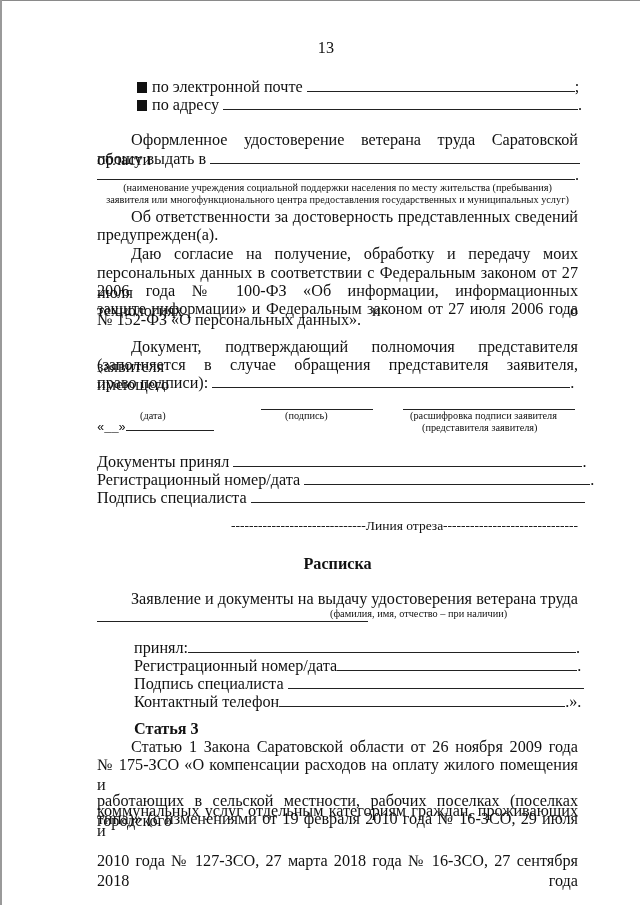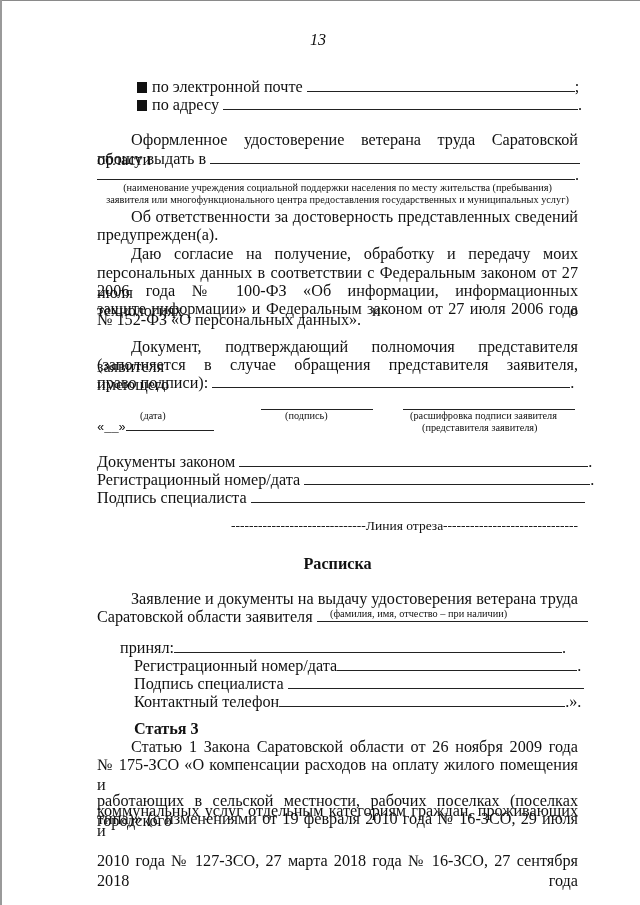--- a/index.html
+++ b/index.html
@@ -18,21 +18,21 @@
     .bold { font-weight: bold; }
     .row { position: absolute; left: 97px; width: 481px; }
     .ind { text-indent: 34px; }
   </style>
 </head>
 <body>
 
 <div class="frame-top"></div>
 <div class="frame-left"></div>
 
-<div class="abs t" style="left:310px; top:30px; width:24px; text-align:left;font-style:italic;">13</div>
+<div class="abs t" style="left:310px; top:38px; width:24px; text-align:right;">13</div>
 
 <div class="abs t" style="left:137px; top:77px;">
   <span class="square"></span><span>по электронной почте</span>
   <span class="blank" style="width:268px;"></span><span>;</span>
 </div>
 <div class="abs t" style="left:137px; top:95px;">
   <span class="square"></span><span>по адресу</span>
   <span class="blank" style="width:355px;"></span><span>.</span>
 </div>
 
@@ -73,42 +73,41 @@
 </div>
 <div class="abs small" style="left:285px; top:410px;">(подпись)</div>
 
 <div class="abs" style="left:403px; top:396px;">
   <span class="blank" style="width:172px; height:12px;"></span>
 </div>
 <div class="abs small" style="left:410px; top:410px;">(расшифровка подписи заявителя</div>
 <div class="abs small" style="left:422px; top:422px;">(представителя заявителя)</div>
 
 <div class="abs t" style="left:97px; top:452px;">
-  <span>Документы законом</span>
+  <span>Документы принял</span>
   <span class="blank" style="width:349px;"></span><span>.</span>
 </div>
 <div class="abs t" style="left:97px; top:470px;">
   <span>Регистрационный номер/дата</span>
   <span class="blank" style="width:286px;"></span><span>.</span>
 </div>
 <div class="abs t" style="left:97px; top:488px;">
   <span>Подпись специалиста</span>
   <span class="blank" style="width:334px;"></span>
 </div>
 
 <div class="abs" style="left:97px; top:518px; width:481px; text-align:right; font-size:13.5px; line-height:16px;">------------------------------Линия отреза------------------------------</div>
 
 <div class="abs t bold" style="left:97px; top:554px; width:481px; text-align:center;">Расписка</div>
 <div class="row t just ind" style="top:589px;">Заявление и документы на выдачу удостоверения ветерана труда</div>
 <div class="abs t" style="left:97px; top:607px;">
-  <span>Саратовской области заявителя</span>
   <span class="blank" style="width:271px;"></span>
 </div>
 <div class="abs small" style="left:330px; top:608px;">(фамилия, имя, отчество – при наличии)</div>
-<div class="abs t" style="left:120px; top:638px;">
+<div class="abs t" style="left:134px; top:638px;">
   <span>принял:</span><span class="blank" style="width:388px;"></span><span>.</span>
 </div>
 <div class="abs t" style="left:134px; top:656px;">
   <span>Регистрационный номер/дата</span><span class="blank" style="width:240px;"></span><span>.</span>
 </div>
 <div class="abs t" style="left:134px; top:674px;">
   <span>Подпись специалиста</span>
   <span class="blank" style="width:296px;"></span>
 </div>
 <div class="abs t" style="left:134px; top:692px;">

